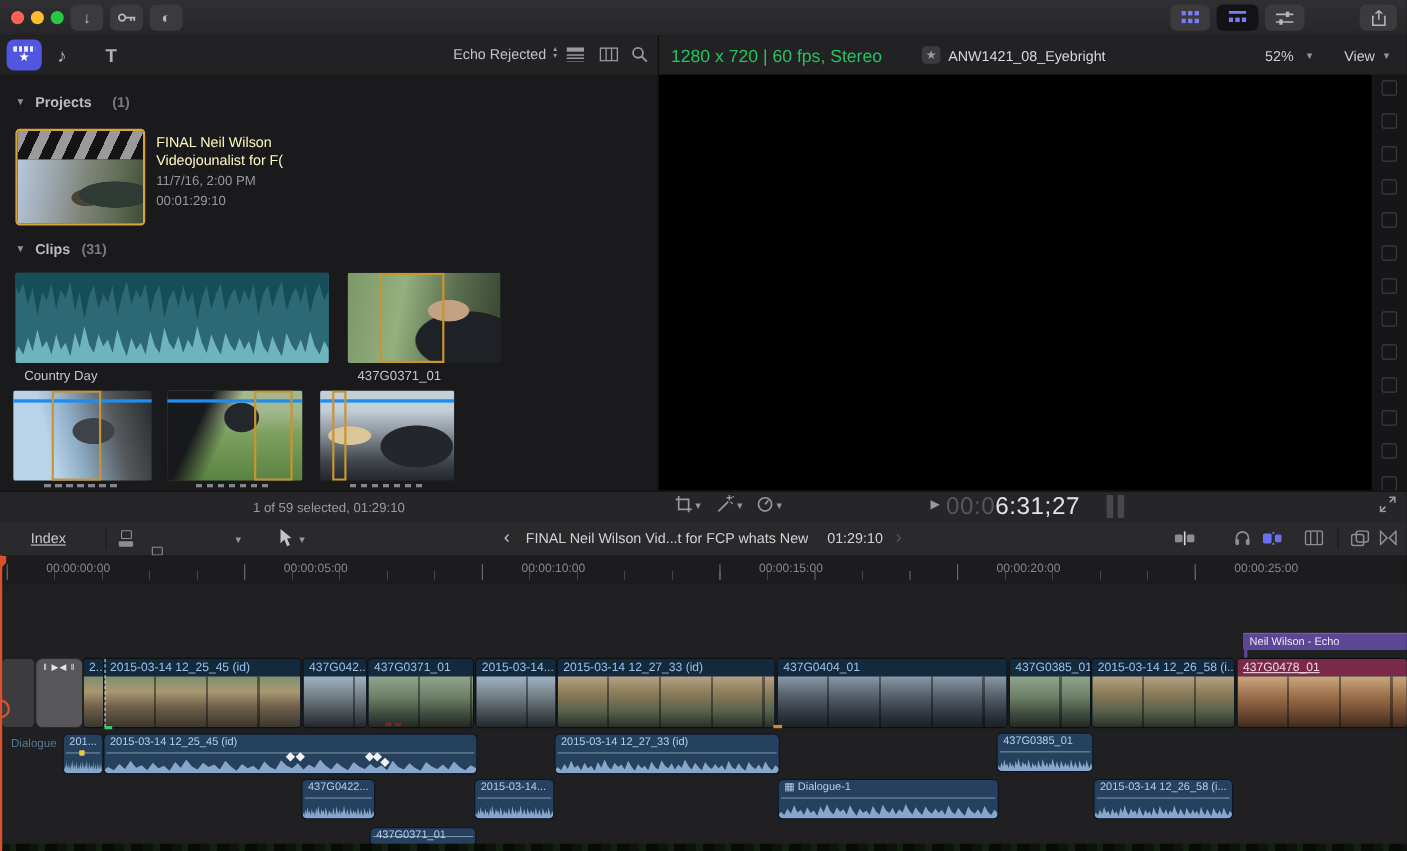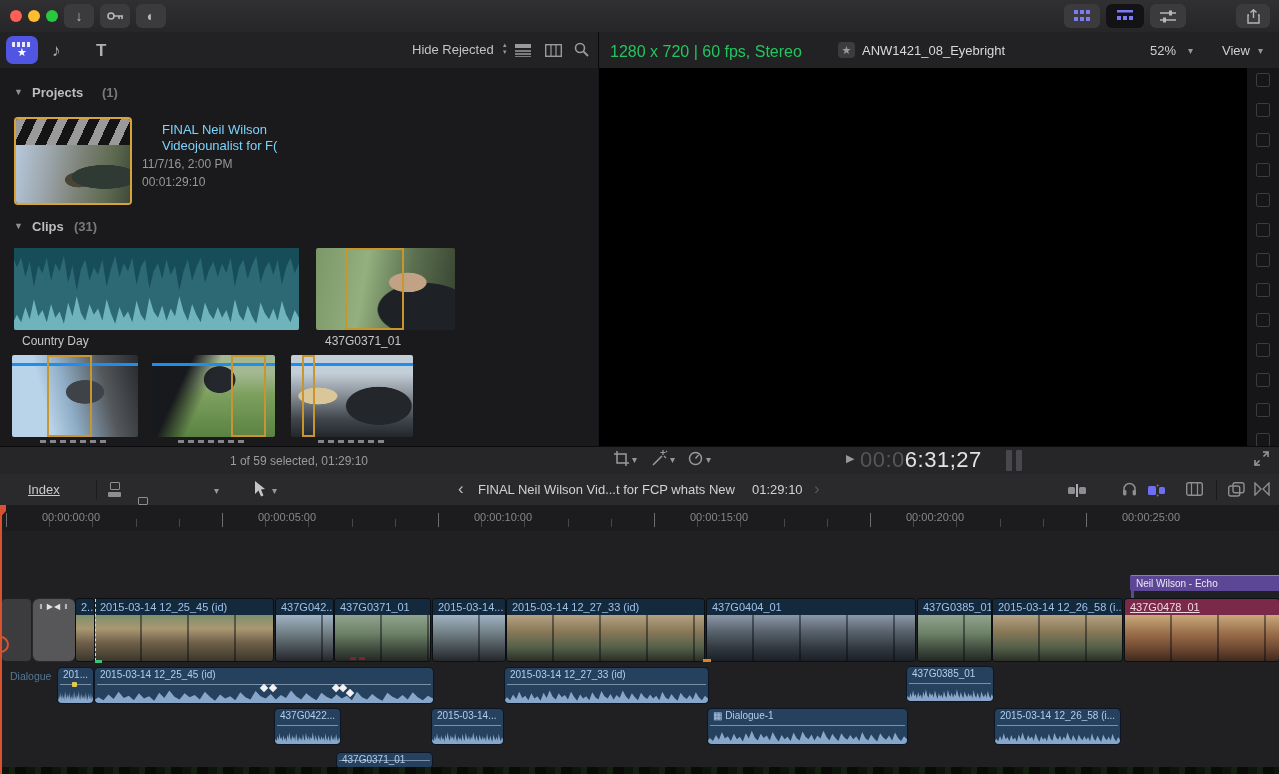--- a/index.html
+++ b/index.html
@@ -31,21 +31,21 @@
 
   
   .browser{left:0;top:68px;width:598px;height:378px;background:#1a1a1c;border-right:1px solid #050507;}
   .sec-head{font-size:13px;font-weight:bold;color:#bdbdc1;}
   .sec-tri{font-size:9px;color:#909094;}
   .sec-count{font-size:13px;color:#7a7a7e;font-weight:bold;}
   .proj-thumb{left:14px;top:117px;width:114px;height:84px;border:2px solid #d9a33a;border-radius:4px;overflow:hidden;background:#222;}
   .proj-chev{position:absolute;left:0;top:0;right:0;height:26px;background:repeating-linear-gradient(115deg,#9a9a9a 0 9px,#141414 9px 19px);}
   .proj-img{position:absolute;left:0;top:26px;right:0;bottom:0;
     background:radial-gradient(ellipse at 78% 55%,#2e3a33 0 26%,transparent 27%),radial-gradient(ellipse at 55% 60%,#4a4436 0 15%,transparent 16%),linear-gradient(100deg,#b7c9dd 0%,#9aa3a8 30%,#7d8277 55%,#5d6a50 80%,#3f4a38 100%);}
-  .proj-line{font-size:13px;color:#7dd3fc;margin-left:20px;}
+  .proj-line{font-size:13px;color:#fef9c3;}
   .proj-meta{font-size:12px;color:#98989c;}
   .wave-clip{left:14px;top:248px;width:285px;height:82px;background:#2c6974;border-radius:2px;overflow:hidden;}
   .wave-clip svg{position:absolute;left:0;width:100%;}
   .clip-lbl{font-size:12px;color:#c6c6ca;}
   .bclip{border-radius:2px;overflow:hidden;}
   .bimg1{background:radial-gradient(ellipse at 66% 42%,#c2a284 0 14%,transparent 15%),radial-gradient(ellipse at 78% 75%,#1e2226 0 30%,transparent 31%),linear-gradient(100deg,#7c9668 0%,#93b07e 35%,#5c7050 65%,#36412f 100%);}
   .bimg2{background:radial-gradient(ellipse at 58% 45%,#3d4348 0 18%,transparent 19%),linear-gradient(75deg,#b9d3e8 0 28%,#8fadc6 45%,#55595c 72%,#26292d 100%);}
   .bimg3{background:linear-gradient(115deg,#17191c 0 26%,transparent 44%),radial-gradient(ellipse at 55% 30%,#24282c 0 16%,transparent 17%),linear-gradient(180deg,#a3b890 0 22%,#7da05e 48%,#5a8242 100%);}
   .bimg4{background:radial-gradient(ellipse at 22% 50%,#d9c79a 0 14%,transparent 15%),radial-gradient(ellipse at 72% 62%,#23272c 0 26%,transparent 27%),linear-gradient(180deg,#c3cfd8 0 22%,#8a9199 48%,#41464c 78%,#23272c 100%);}
   .fav-line{position:absolute;left:0;right:0;top:8px;height:3px;background:#1d8ef0;}
@@ -191,21 +191,21 @@
     <div class="star">★</div>
   </div>
   <div class="abs mono-ic" style="left:52px;top:41px">
     <span>♪</span>
   </div>
   <div class="abs mono-ic" style="left:96px;top:41px;font-weight:bold">
     <span>T</span>
   </div>
 
   <div class="abs hide-rej" style="left:412px;top:42px">
-    <span>Hide Rejected</span>
+    <span>Echo Rejected</span>
   </div>
   <div class="abs updn" style="left:503px;top:41px">
     <span>▴</span>
     <span>▾</span>
   </div>
   <div class="abs" style="left:515px;top:43px">
     <svg width="16" height="13" viewBox="0 0 16 13">
       <rect x="0" y="0" width="16" height="4" fill="#9a9a9e"></rect>
       <path d="M0,7 H16 M0,10 H16 M0,13 H16" stroke="#9a9a9e" stroke-width="1.3"></path>
     </svg>

